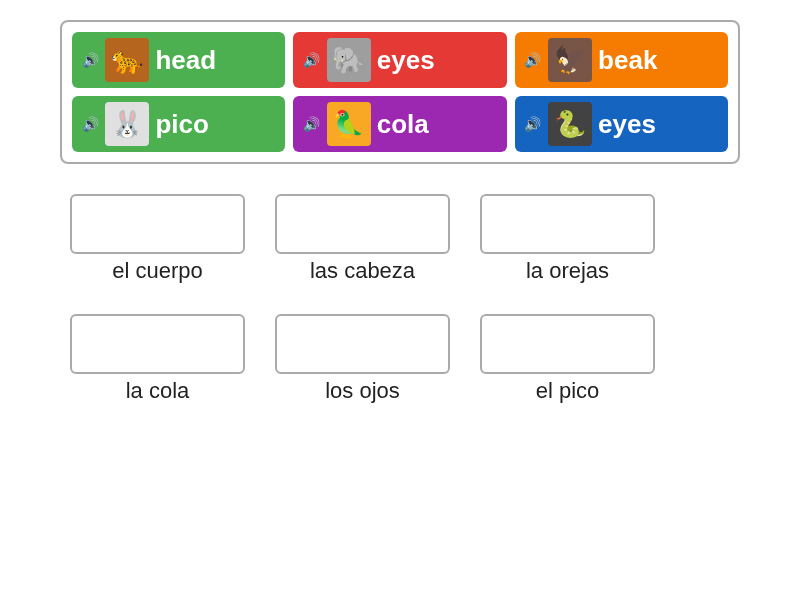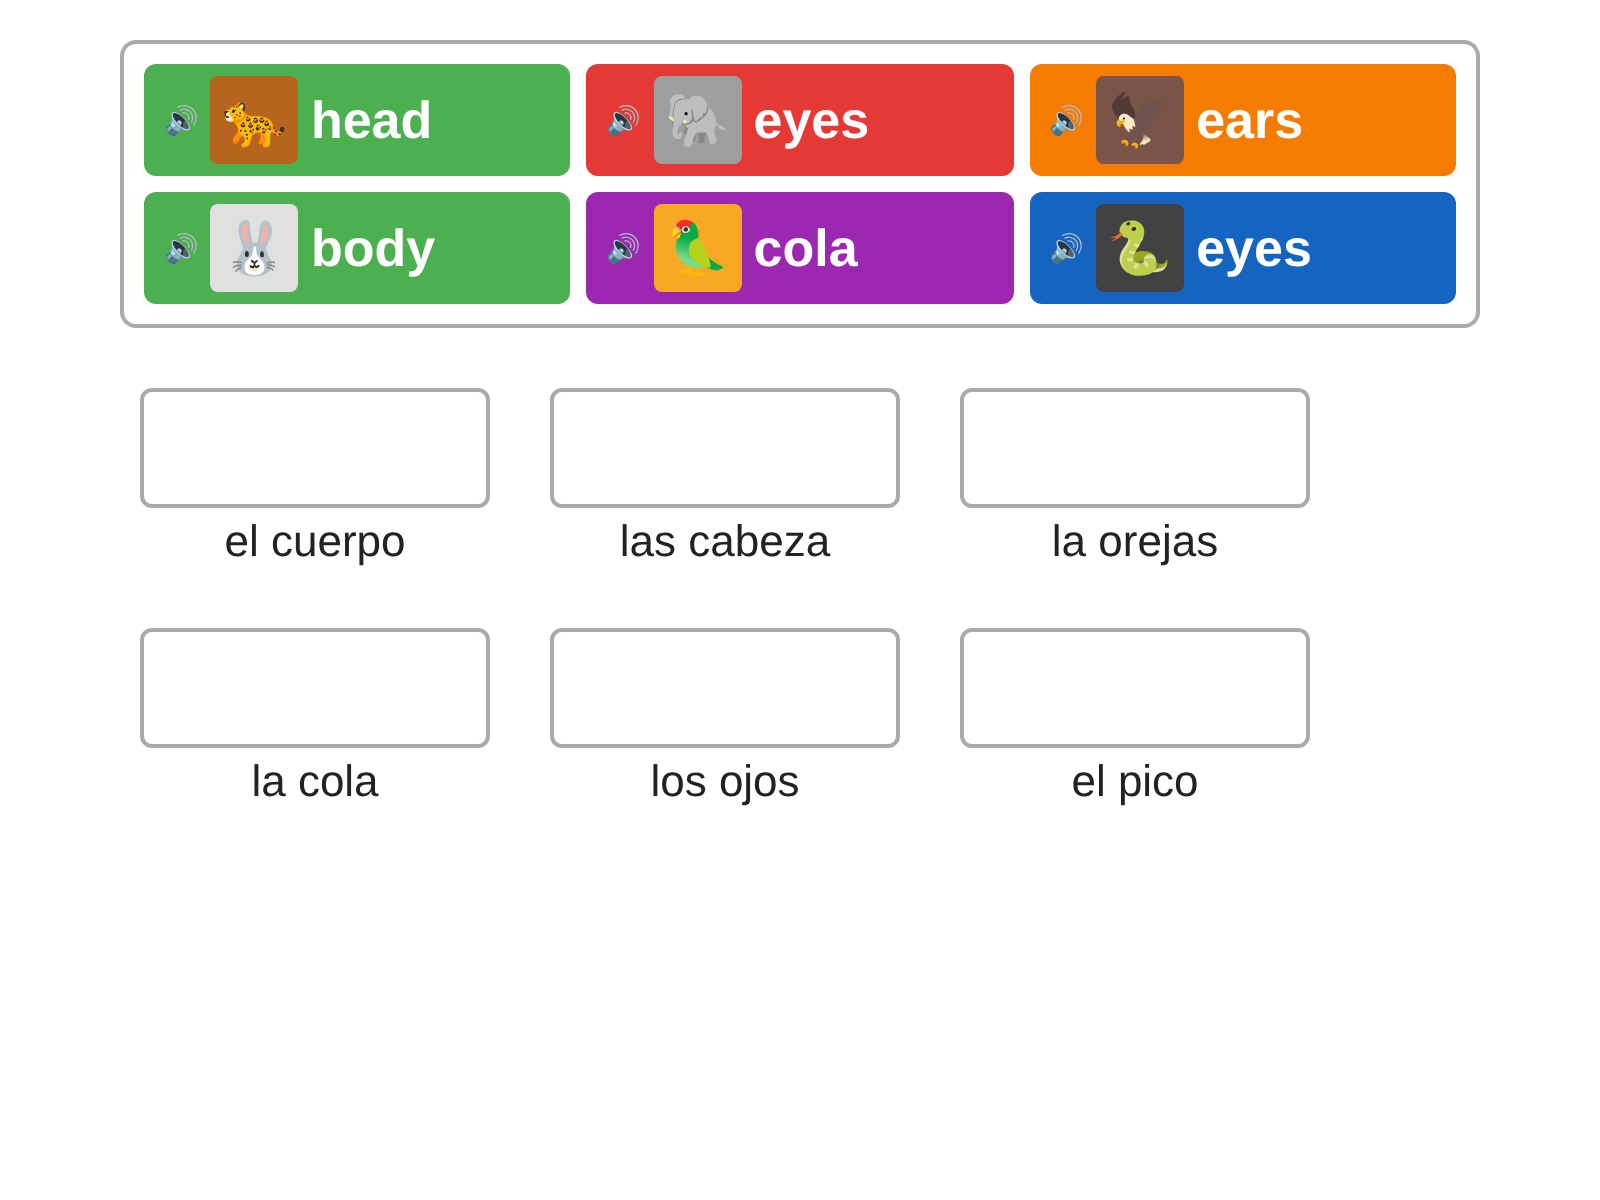--- a/index.html
+++ b/index.html
@@ -138,26 +138,26 @@
       <span class="word-label">head</span>
     </div>
     <div class="word-card red">
       <span class="sound-icon">🔊</span>
       <div class="word-image img-elephant"></div>
       <span class="word-label">eyes</span>
     </div>
     <div class="word-card orange">
       <span class="sound-icon">🔊</span>
       <div class="word-image img-eagle"></div>
-      <span class="word-label">ears</span>
+      <span class="word-label">beak</span>
     </div>
     <div class="word-card green">
       <span class="sound-icon">🔊</span>
       <div class="word-image img-rabbit"></div>
-      <span class="word-label">body</span>
+      <span class="word-label">pico</span>
     </div>
     <div class="word-card purple">
       <span class="sound-icon">🔊</span>
       <div class="word-image img-toucan"></div>
       <span class="word-label">cola</span>
     </div>
     <div class="word-card blue">
       <span class="sound-icon">🔊</span>
       <div class="word-image img-snake"></div>
       <span class="word-label">eyes</span>

